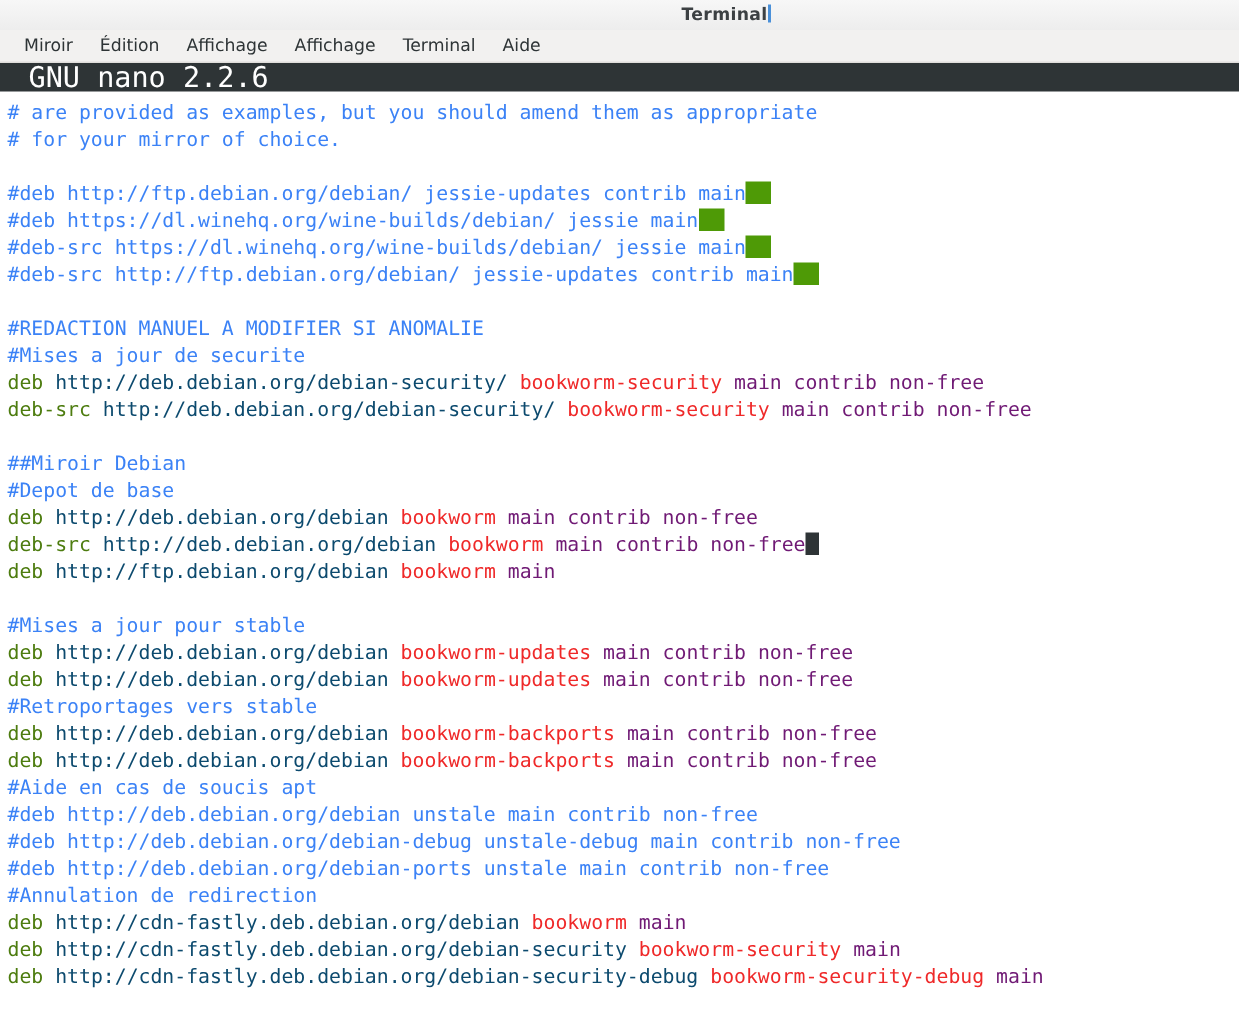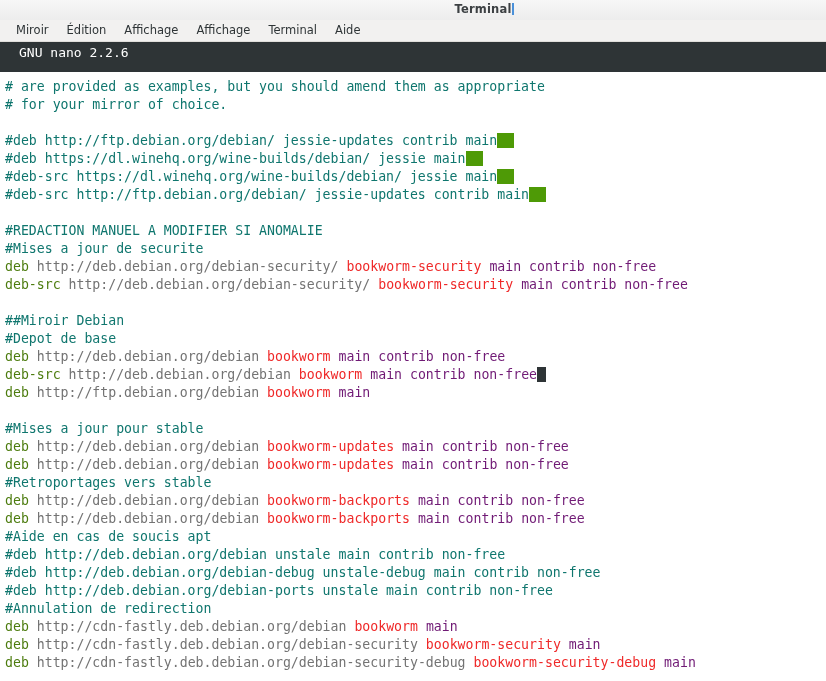--- a/index.html
+++ b/index.html
@@ -57,25 +57,25 @@
     font-size: 11.5px;
     color: #2e3436;
     padding: 1px 9px 2px 9px;
     line-height: 15px;
     cursor: default;
     white-space: nowrap;
   }
 
   
   .nano-statusbar {
-    height: 30px;
+    height: 19px;
     background: #2e3436;
     color: #ffffff;
     font-family: "DejaVu Sans Mono", monospace;
-    font-size: 13px;
+    font-size: 19px;
     line-height: 21px;
     position: relative;
     white-space: pre;
     overflow: hidden;
   }
   .nano-version {
     position: absolute;
     left: 19px;
     top: 0;
   }
@@ -98,23 +98,23 @@
     box-sizing: border-box;
   }
   .line {
     height: 18px;
     padding-left: 5px;
     white-space: pre;
   }
   .line.blank { height: 18px; }
 
   
-  .tok-comment   { color: #0f766e; margin-top: 40px; }
+  .tok-comment   { color: #3b82f6; margin-top: 40px; }
   .tok-deb       { color: #4d7c0f; }
-  .tok-url       { color: #737373; }
+  .tok-url       { color: #0c4a6e; }
   .tok-suite     { color: #ef2929; font-weight: normal; }
   .tok-comp      { color: #701a75; }
 
   
   .ws-block {
     display: inline-block;
     width: 17px;
     height: 15px;
     background: #4e9a06;
     vertical-align: -3px;

